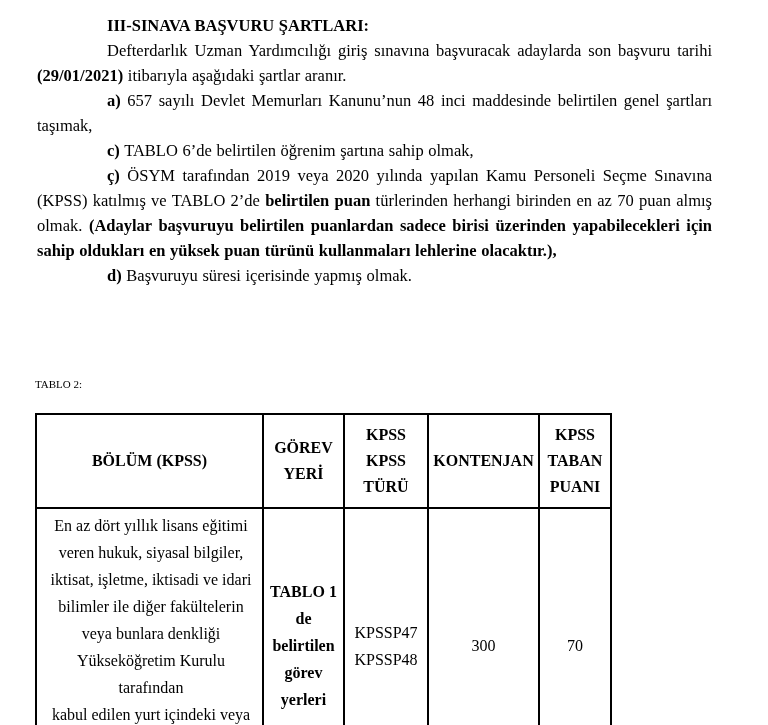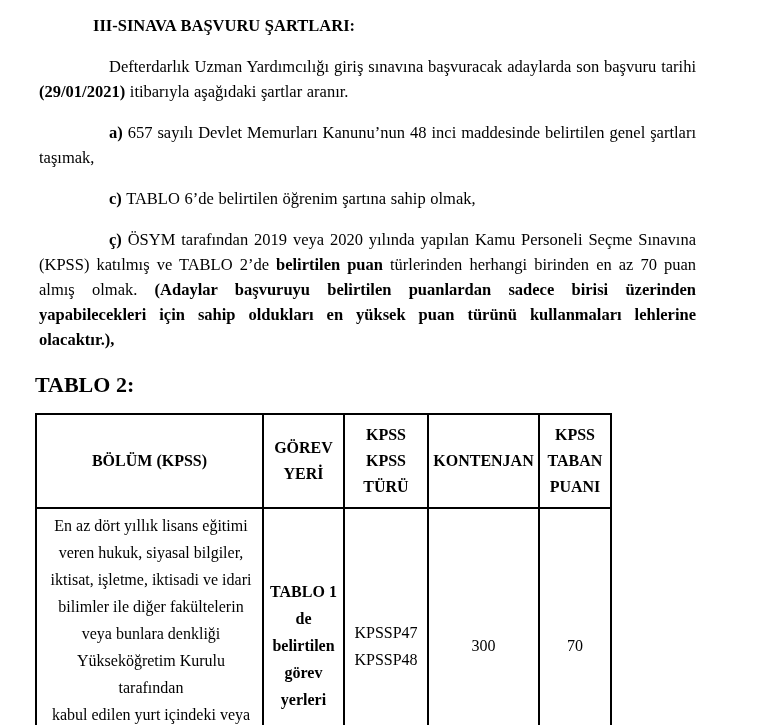--- a/index.html
+++ b/index.html
@@ -8,40 +8,40 @@
     width: 768px;
     height: 725px;
     background: #ffffff;
     color: #000;
     font-family: "Liberation Serif", "DejaVu Serif", serif;
     overflow: hidden;
   }
   .textblock {
     box-sizing: border-box;
     height: 363px;
-    padding: 13px 56px 0 23px;
+    padding: 13px 56px 0 37px;
     font-size: 16.5px;
     line-height: 25px;
     text-align: justify;
     overflow: hidden;
     word-spacing: 0.5px;
   }
   .heading {
     margin: 0 0 0 70px;
     font-size: 16.5px;
     font-weight: bold;
     line-height: 25px;
     text-align: left;
   }
-  .para { margin: 16px; text-indent: 70px; }
+  .para { margin: 0; text-indent: 70px; }
   .para b { font-weight: bold; }
   .tablo-label {
     margin: 9px 0 16px 35px;
-    font-size: 22px;
-    font-weight: bold;
+    font-size: 11px;
+    font-weight: normal;
     line-height: 25px;
   }
   table.req-table {
     margin: 3px 0 0 35px;
     width: 575px;
     border-collapse: collapse;
     table-layout: fixed;
   }
   .req-table th, .req-table td {
     border: 2px solid #000;

